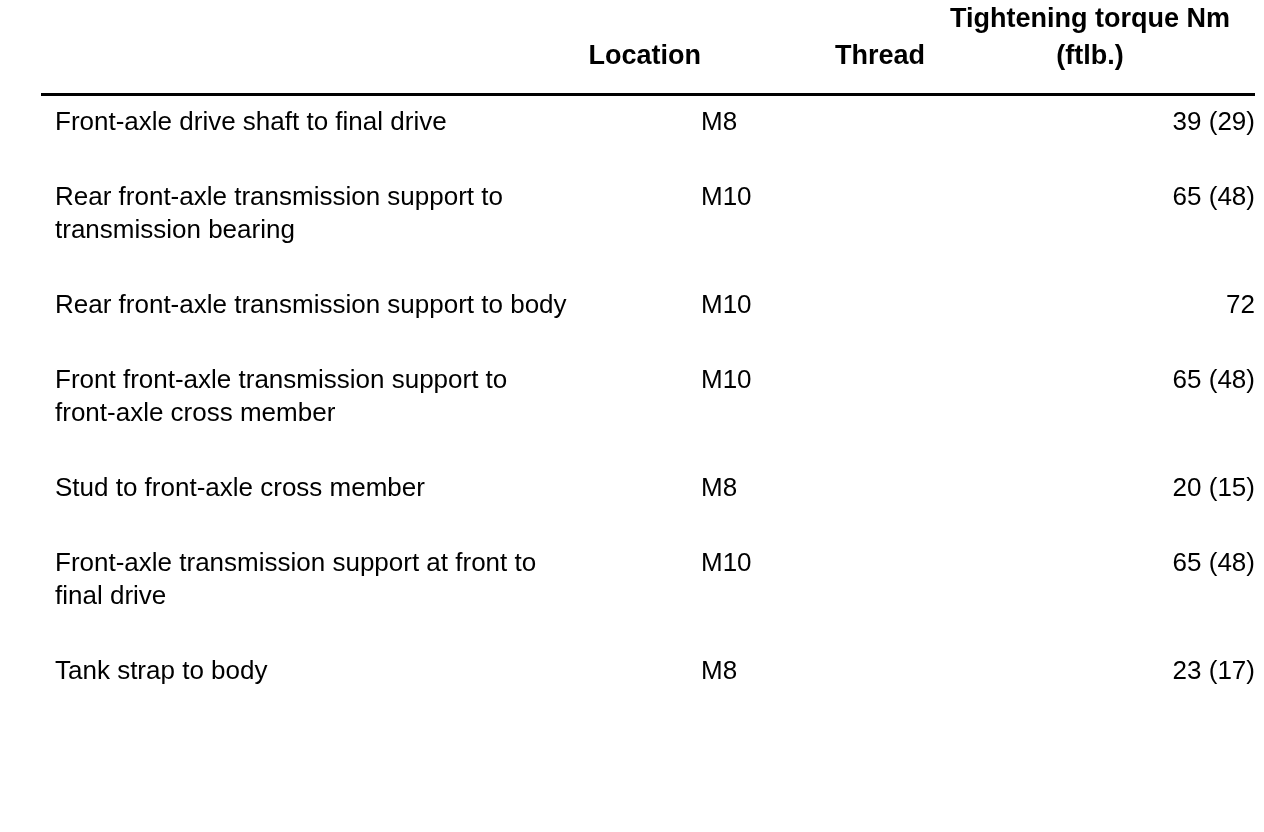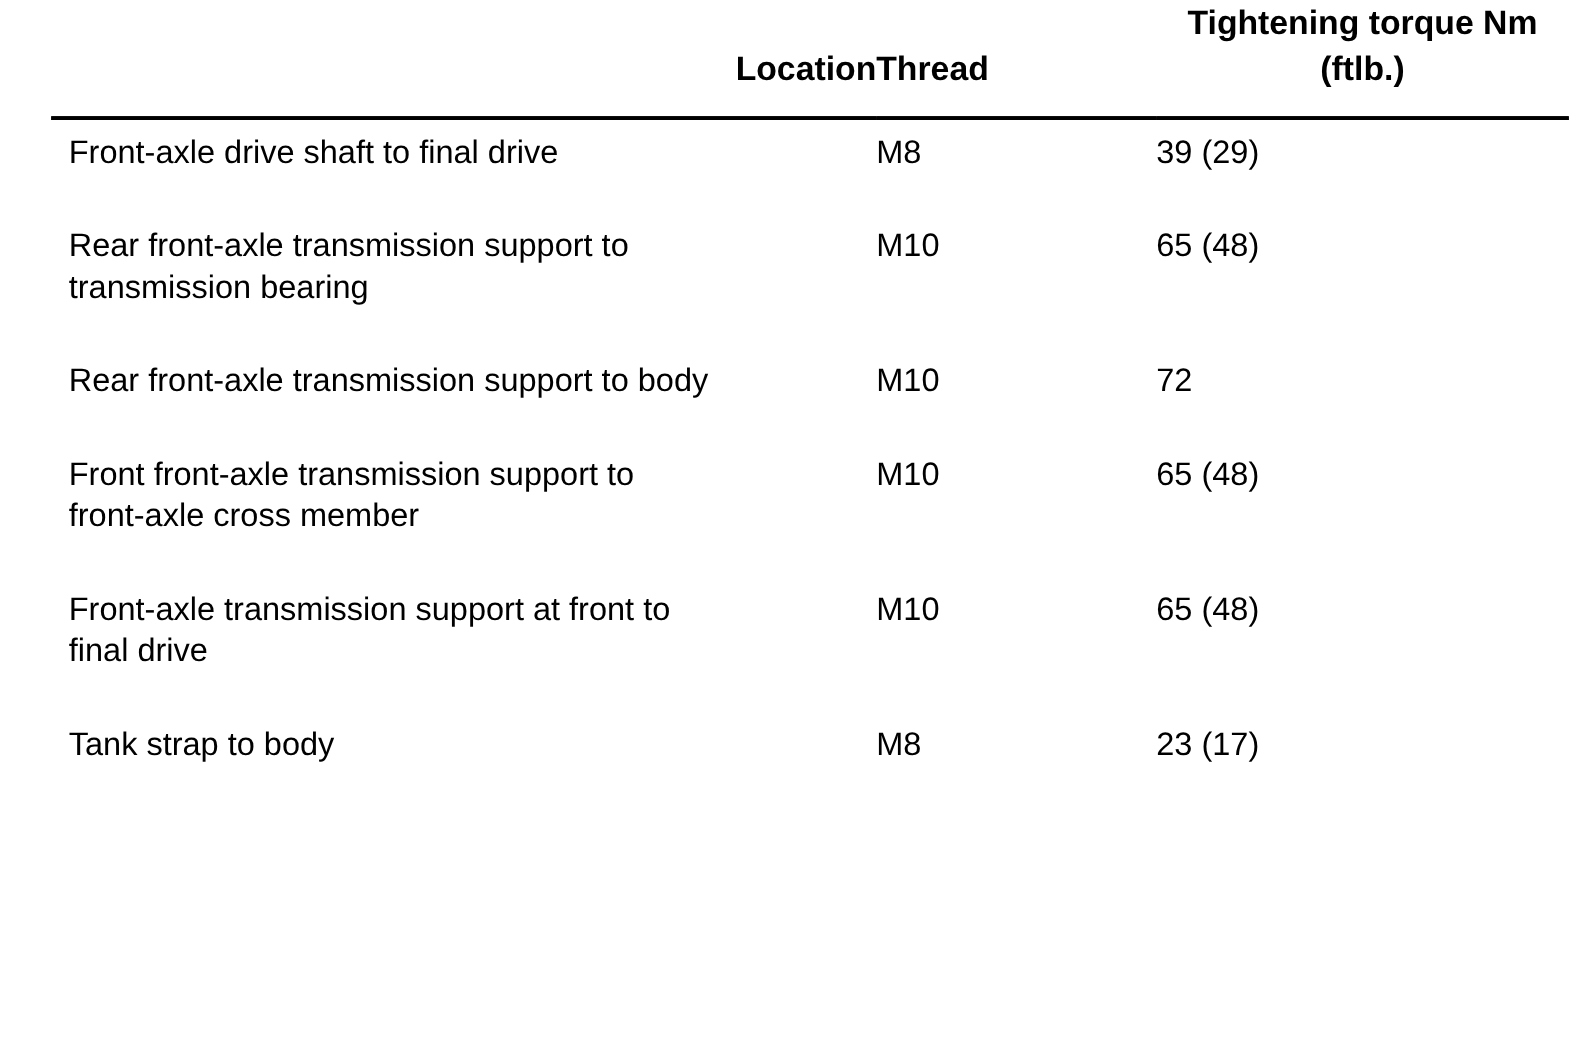--- a/index.html
+++ b/index.html
@@ -47,21 +47,21 @@
     vertical-align: bottom;
     border-bottom: 3px solid #000000;
     padding-bottom: 19px;
   }
 
   th.h-location {
     text-align: right;
     padding-left: 14px;
   }
   th.h-thread {
-    text-align: left;
+    text-align: right;
   }
   th.h-torque {
     text-align: center;
   }
   .torque-head-l1 { display: block; }
   .torque-head-l2 { display: block; }
 
   
   tbody td {
     padding: 0;
@@ -74,21 +74,21 @@
     padding-bottom: 21px;
   }
 
   td.c-location {
     text-align: left;
     padding-left: 14px;
   }
   td.c-thread {
   }
   td.c-torque {
-    text-align: left;
+    text-align: right;
   }
 
   
   tbody tr:first-child td { padding-top: 9px; }
 
   .loc-line { display: block; }
 </style>
 </head>
 <body>
 
@@ -144,20 +144,28 @@
 
       <tr>
         <td class="c-location">
           <span class="loc-line">Front front-axle transmission support to</span>
           <span class="loc-line">front-axle cross member</span>
         </td>
         <td class="c-thread">M10</td>
         <td class="c-torque">65 (48)</td>
       </tr>
 
+      <tr>
+        <td class="c-location">
+          <span class="loc-line">Stud to front-axle cross member</span>
+
+        </td>
+        <td class="c-thread">M8</td>
+        <td class="c-torque">20 (15)</td>
+      </tr>
 
       <tr>
         <td class="c-location">
           <span class="loc-line">Front-axle transmission support at front to</span>
           <span class="loc-line">final drive</span>
         </td>
         <td class="c-thread">M10</td>
         <td class="c-torque">65 (48)</td>
       </tr>
 

